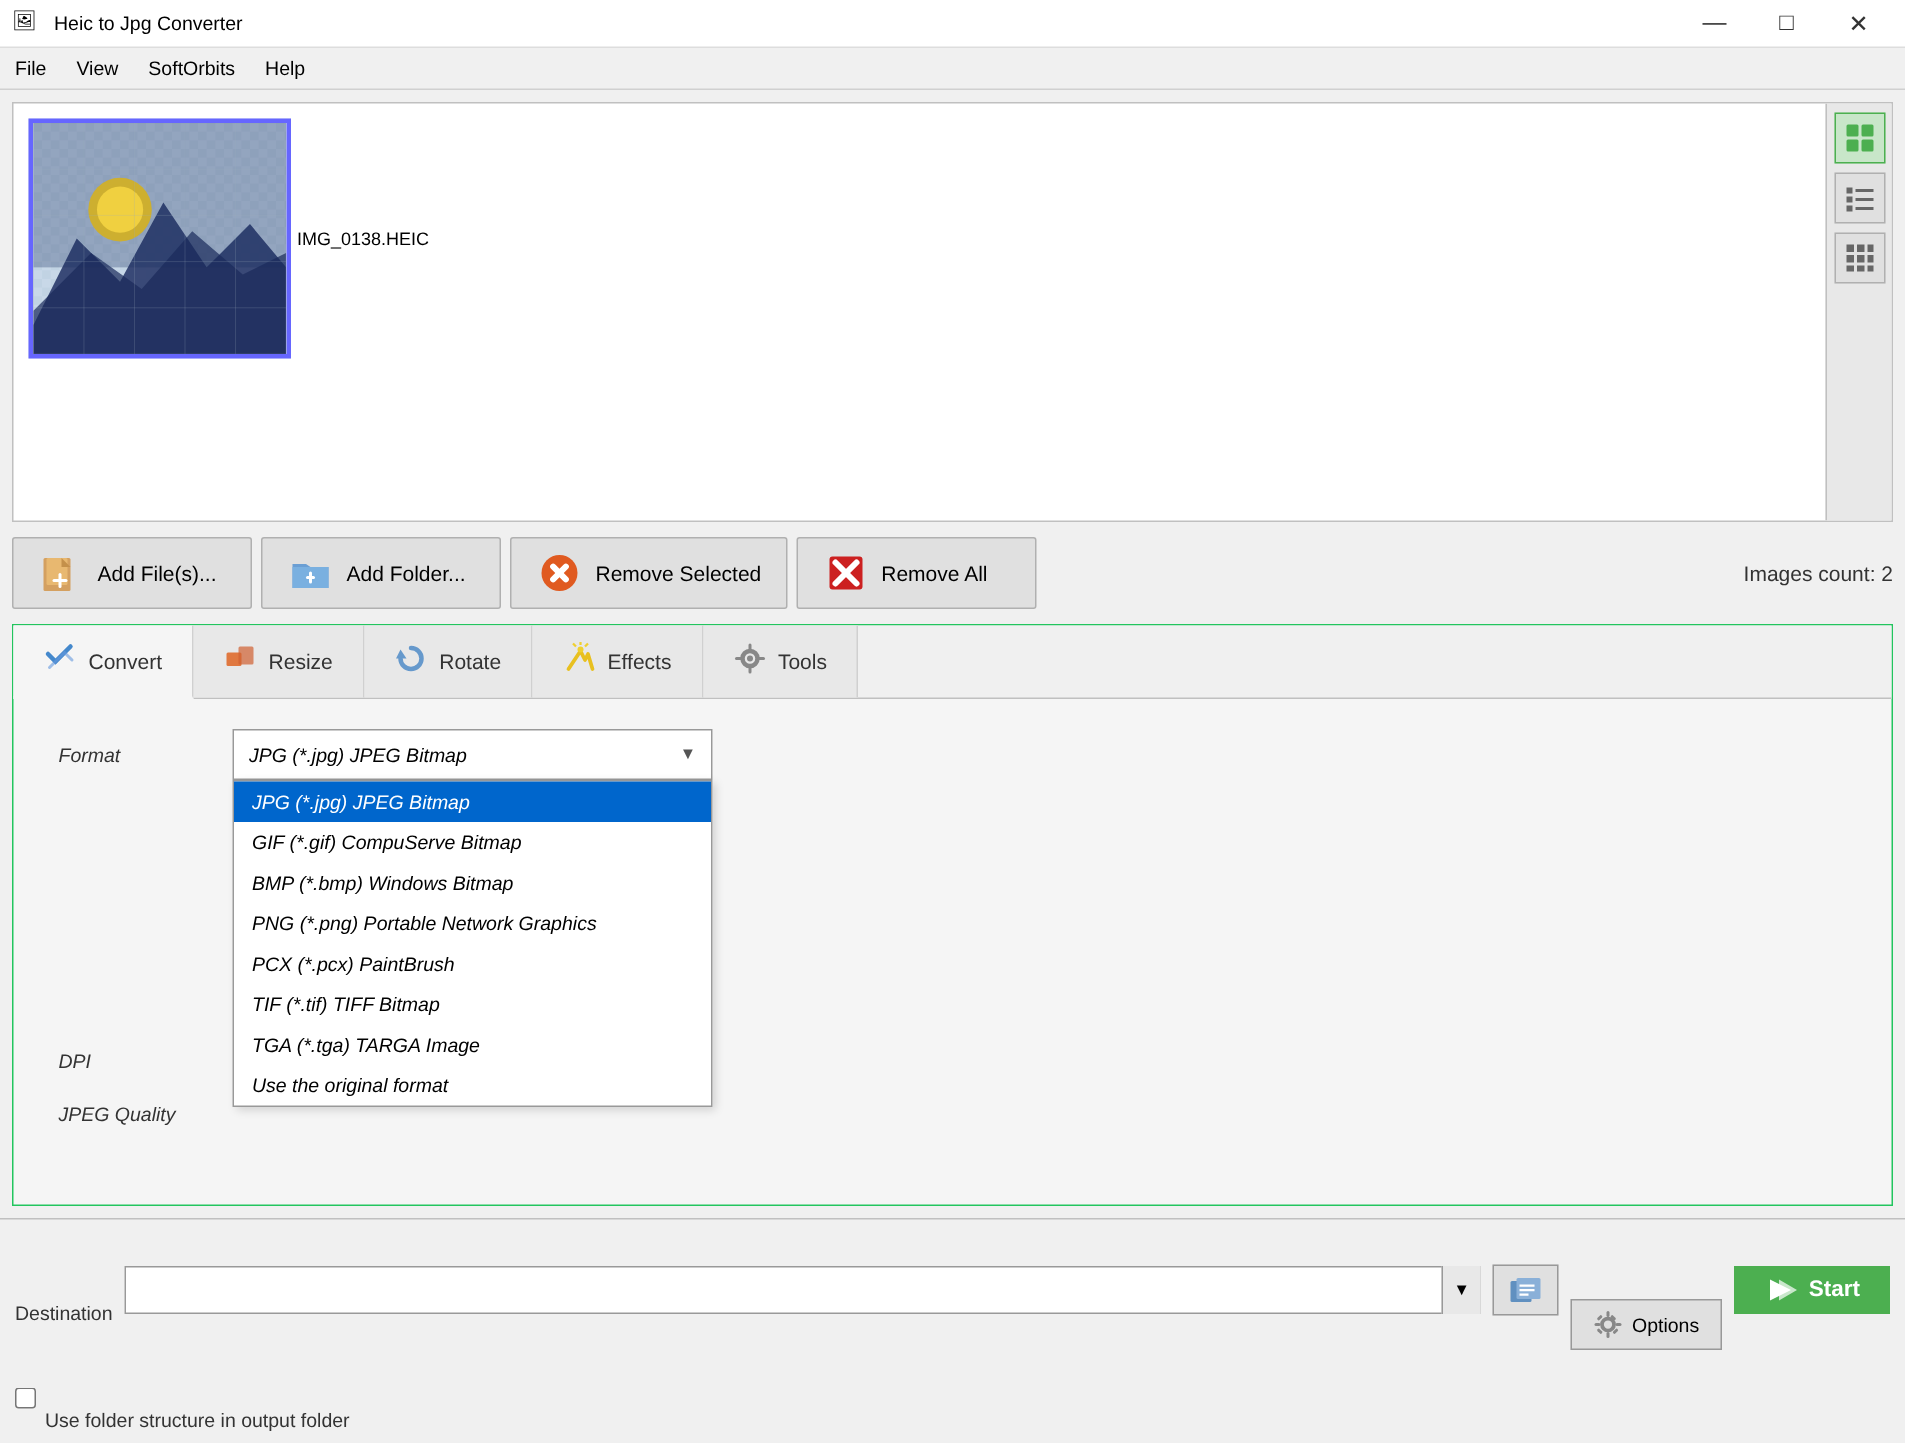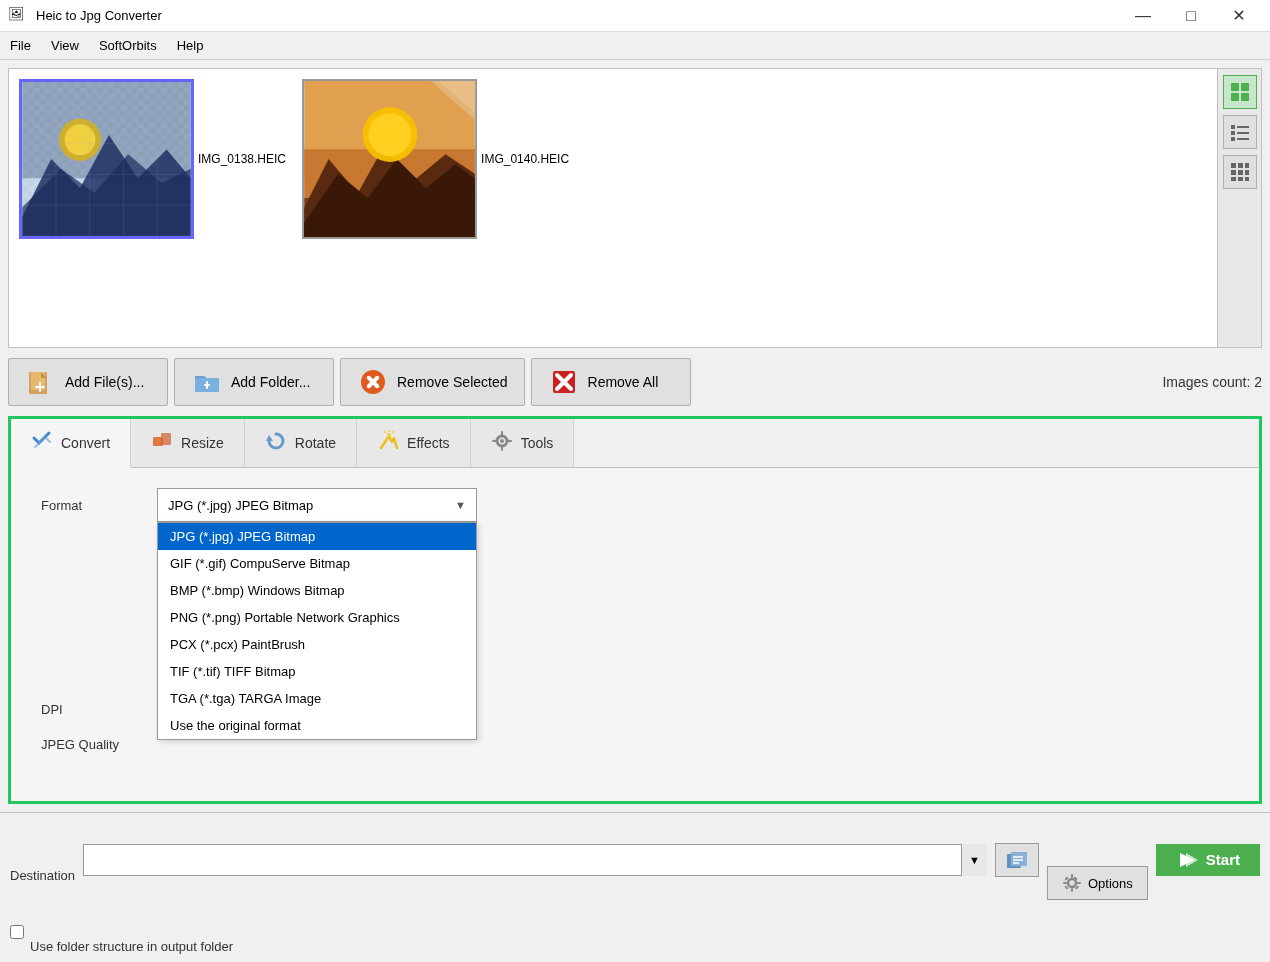--- a/index.html
+++ b/index.html
@@ -183,21 +183,21 @@
     .images-count {
       margin-left: auto;
       font-size: 14px;
       font-weight: 500;
       color: #333;
     }
 
     
     .tab-area {
       background: #f5f5f5;
-      border: 3px solid #22c55e;
+      border: 1px solid #22c55e;
       flex: 1;
       display: flex;
       flex-direction: column;
     }
     .tabs {
       display: flex;
       background: #f0f0f0;
       border-bottom: 1px solid #c0c0c0;
     }
     .tab {
@@ -221,20 +221,21 @@
       font-size: 18px;
     }
 
     
     .convert-panel {
       padding: 20px 30px;
       display: flex;
       flex-direction: column;
       gap: 20px;
       position: relative;
+      font-style: italic;
     }
     .form-row {
       display: flex;
       align-items: center;
       gap: 16px;
     }
     .form-label {
       width: 100px;
       font-size: 13px;
       color: #333;
@@ -352,42 +353,20 @@
           <line x1="0" y1="128" x2="175" y2="128" stroke="#9aabbb" stroke-width="0.5" opacity="0.3"></line>
           <line x1="35" y1="0" x2="35" y2="160" stroke="#9aabbb" stroke-width="0.5" opacity="0.3"></line>
           <line x1="70" y1="0" x2="70" y2="160" stroke="#9aabbb" stroke-width="0.5" opacity="0.3"></line>
           <line x1="105" y1="0" x2="105" y2="160" stroke="#9aabbb" stroke-width="0.5" opacity="0.3"></line>
           <line x1="140" y1="0" x2="140" y2="160" stroke="#9aabbb" stroke-width="0.5" opacity="0.3"></line>
         </svg>
       </div>
       <span class="thumbnail-label">IMG_0138.HEIC</span>
     </div>
 
-    <div class="thumbnail-item">
-      <div class="thumbnail-wrapper">
-        <svg class="thumb-svg" viewBox="0 0 175 160" xmlns="http://www.w3.org/2000/svg">
-
-          <rect width="175" height="100" fill="#e0a050"></rect>
-
-          <rect y="70" width="175" height="50" fill="#c87830"></rect>
-
-          <rect y="120" width="175" height="40" fill="#7a4020"></rect>
-
-          <polygon points="0,130 25,80 55,115 80,70 115,100 145,75 175,95 175,160 0,160" fill="#5a2a10"></polygon>
-          <polygon points="0,145 35,95 65,120 95,80 125,110 155,85 175,100 175,160 0,160" fill="#3a1808"></polygon>
-
-          <circle cx="88" cy="55" r="28" fill="#f8c000" opacity="0.95"></circle>
-          <circle cx="88" cy="55" r="22" fill="#ffd020"></circle>
-
-          <polygon points="130,0 175,0 175,40" fill="#e8c090" opacity="0.6"></polygon>
-          <polygon points="138,0 175,0 175,32" fill="#f0d0a0" opacity="0.4"></polygon>
-        </svg>
-      </div>
-      <span class="thumbnail-label">IMG_0140.HEIC</span>
-    </div>
 
     <div class="image-area-right-panel">
       <button class="view-btn active" title="Thumbnails">
         <svg width="20" height="20" viewBox="0 0 20 20">
           <rect x="1" y="1" width="8" height="8" fill="#4caf50" rx="1"></rect>
           <rect x="11" y="1" width="8" height="8" fill="#4caf50" rx="1"></rect>
           <rect x="1" y="11" width="8" height="8" fill="#4caf50" rx="1"></rect>
           <rect x="11" y="11" width="8" height="8" fill="#4caf50" rx="1"></rect>
         </svg>
       </button>

